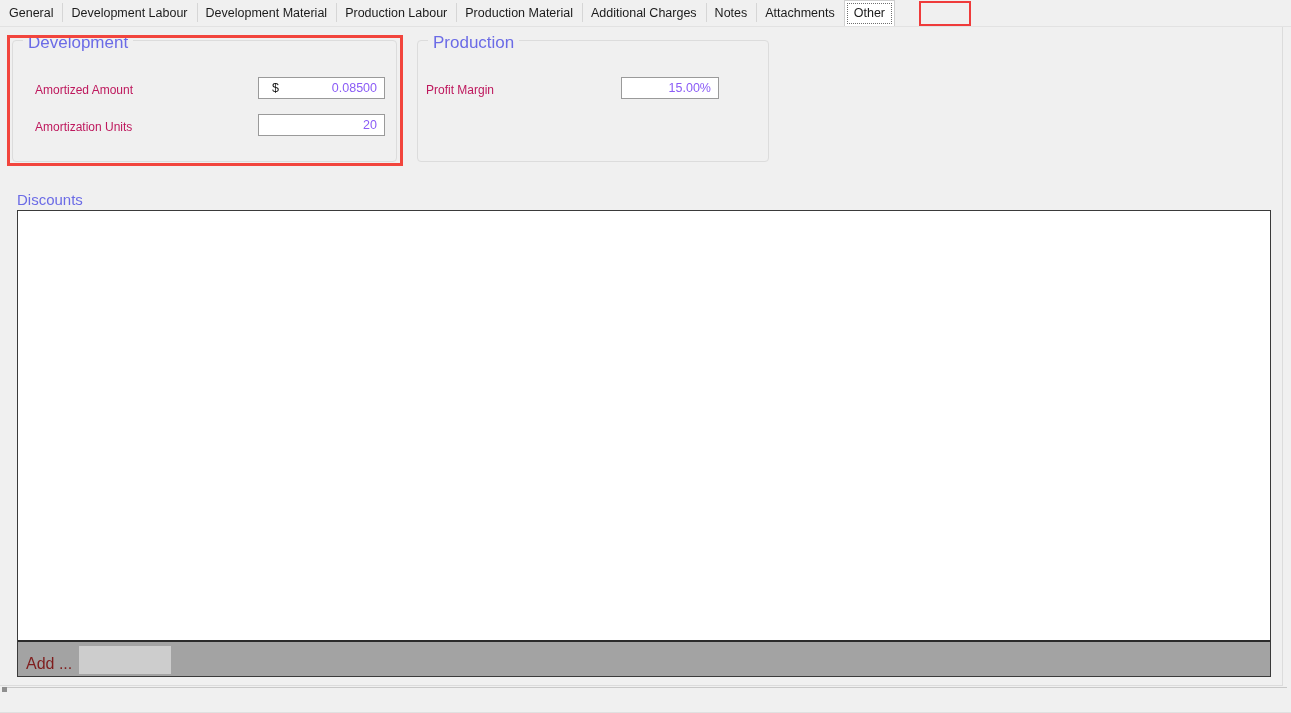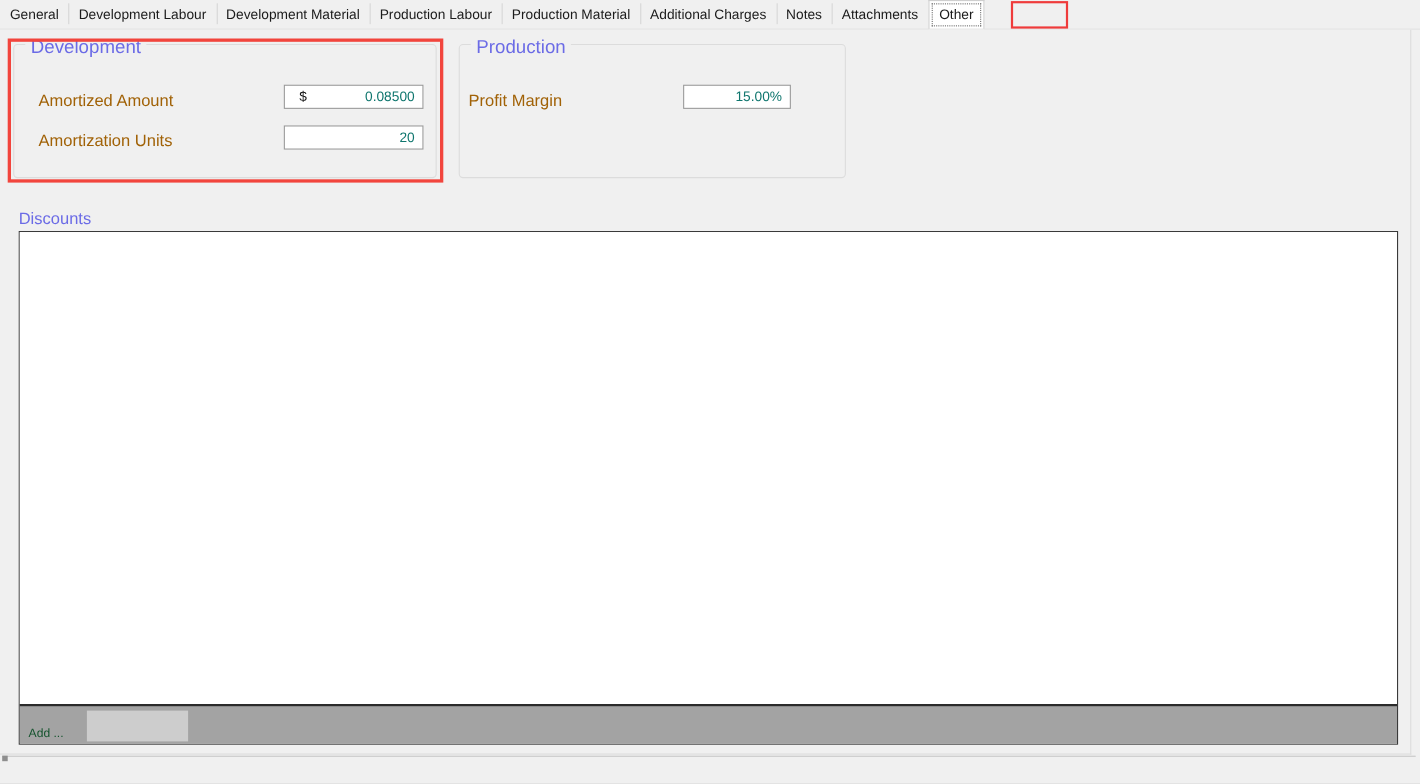--- a/index.html
+++ b/index.html
@@ -146,22 +146,22 @@
     height: 131px;
     border: 3px solid #f2453d;
     box-sizing: border-box;
     pointer-events: none;
     z-index: 4;
   }
 
   
   .field-label {
     position: absolute;
-    font-size: 15px;
-    color: #a16207;
+    font-size: 12px;
+    color: #be185d;
     white-space: nowrap;
   }
   .field-input {
     position: absolute;
     height: 22px;
     background: #ffffff;
     border: 1px solid #9a9a9a;
     box-sizing: border-box;
     font-family: "Liberation Sans", sans-serif;
     font-size: 12.5px;
@@ -173,21 +173,21 @@
   .field-input .prefix {
     padding-left: 13px;
     font-size: 12.5px;
     color: #141414;
   }
   .field-input .value {
     flex: 1 1 auto;
     text-align: right;
     padding-right: 7px;
     font-size: 12.5px;
-    color: #0f766e;
+    color: #8b5cf6;
   }
 
   
   #label-amortized-amount { left: 22px; top: 42px; }
   #input-amortized-amount { left: 245px; top: 36px; width: 127px; }
   #label-amortization-units { left: 22px; top: 79px; }
   #input-amortization-units { left: 245px; top: 73px; width: 127px; }
 
   
   #label-profit-margin { left: 8px; top: 42px; }
@@ -224,22 +224,22 @@
     bottom: 0;
     height: 36px;
     background: #a3a3a3;
     border-top: 2px solid #2b2b2b;
     box-sizing: border-box;
   }
   .add-link {
     position: absolute;
     left: 8px;
     bottom: 3px;
-    font-size: 11px;
-    color: #14532d;
+    font-size: 16px;
+    color: #7f1d1d;
     cursor: pointer;
     white-space: nowrap;
   }
   .add-ghostbox {
     position: absolute;
     left: 61px;
     top: 4px;
     width: 92px;
     height: 28px;
     background: #cdcdcd;

